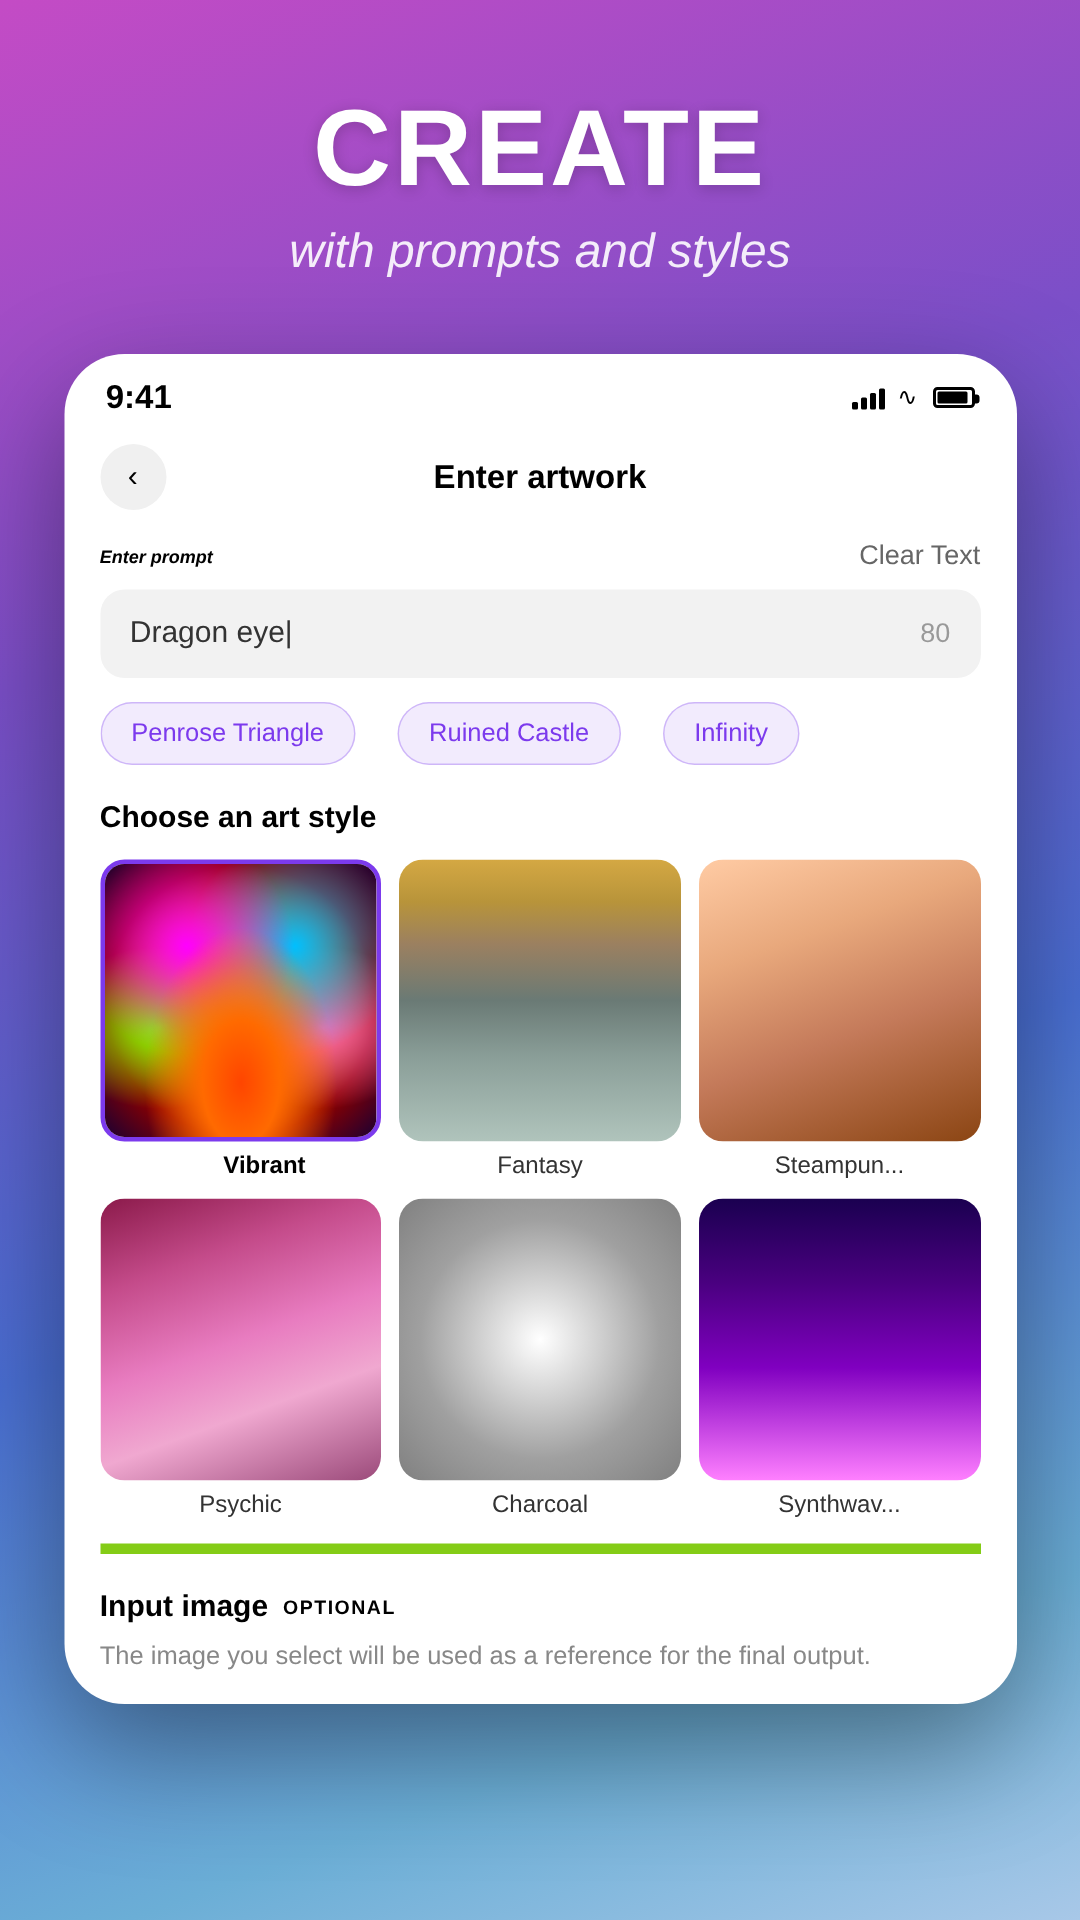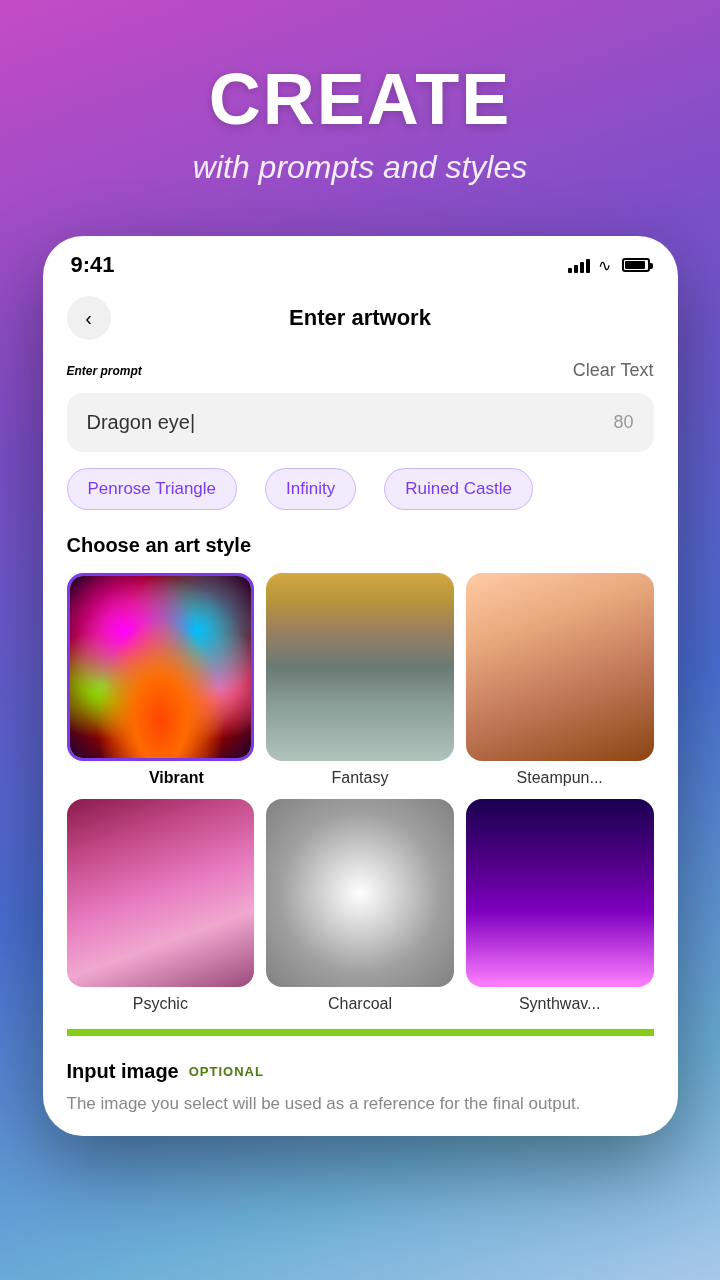--- a/index.html
+++ b/index.html
@@ -318,21 +318,21 @@
 
     .input-image-label {
       font-size: 20px;
       font-weight: 600;
       color: #000;
     }
 
     .optional-badge {
       font-size: 13px;
       font-weight: 600;
-      color: #4d7c0f;
+      color: #000000;
       letter-spacing: 1px;
       text-transform: uppercase;
     }
 
     .input-image-desc {
       font-size: 17px;
       color: #888;
       line-height: 1.5;
     }
   </style>
@@ -376,22 +376,22 @@
       <button class="clear-text-btn">Clear Text</button>
     </div>
 
     <div class="prompt-input">
       <span class="prompt-text">Dragon eye|</span>
       <span class="prompt-count">80</span>
     </div>
 
     <div class="suggestion-chips">
       <div class="chip">Penrose Triangle</div>
+      <div class="chip">Ruined Castle</div>
       <div class="chip">Infinity</div>
-      <div class="chip">Ruined Castle</div>
     </div>
 
     <div class="section-title">Choose an art style</div>
 
     <div class="art-grid">
 
       <div class="art-item">
         <div class="art-thumb selected">
           <div class="vibrant-flower"></div>
         </div>

